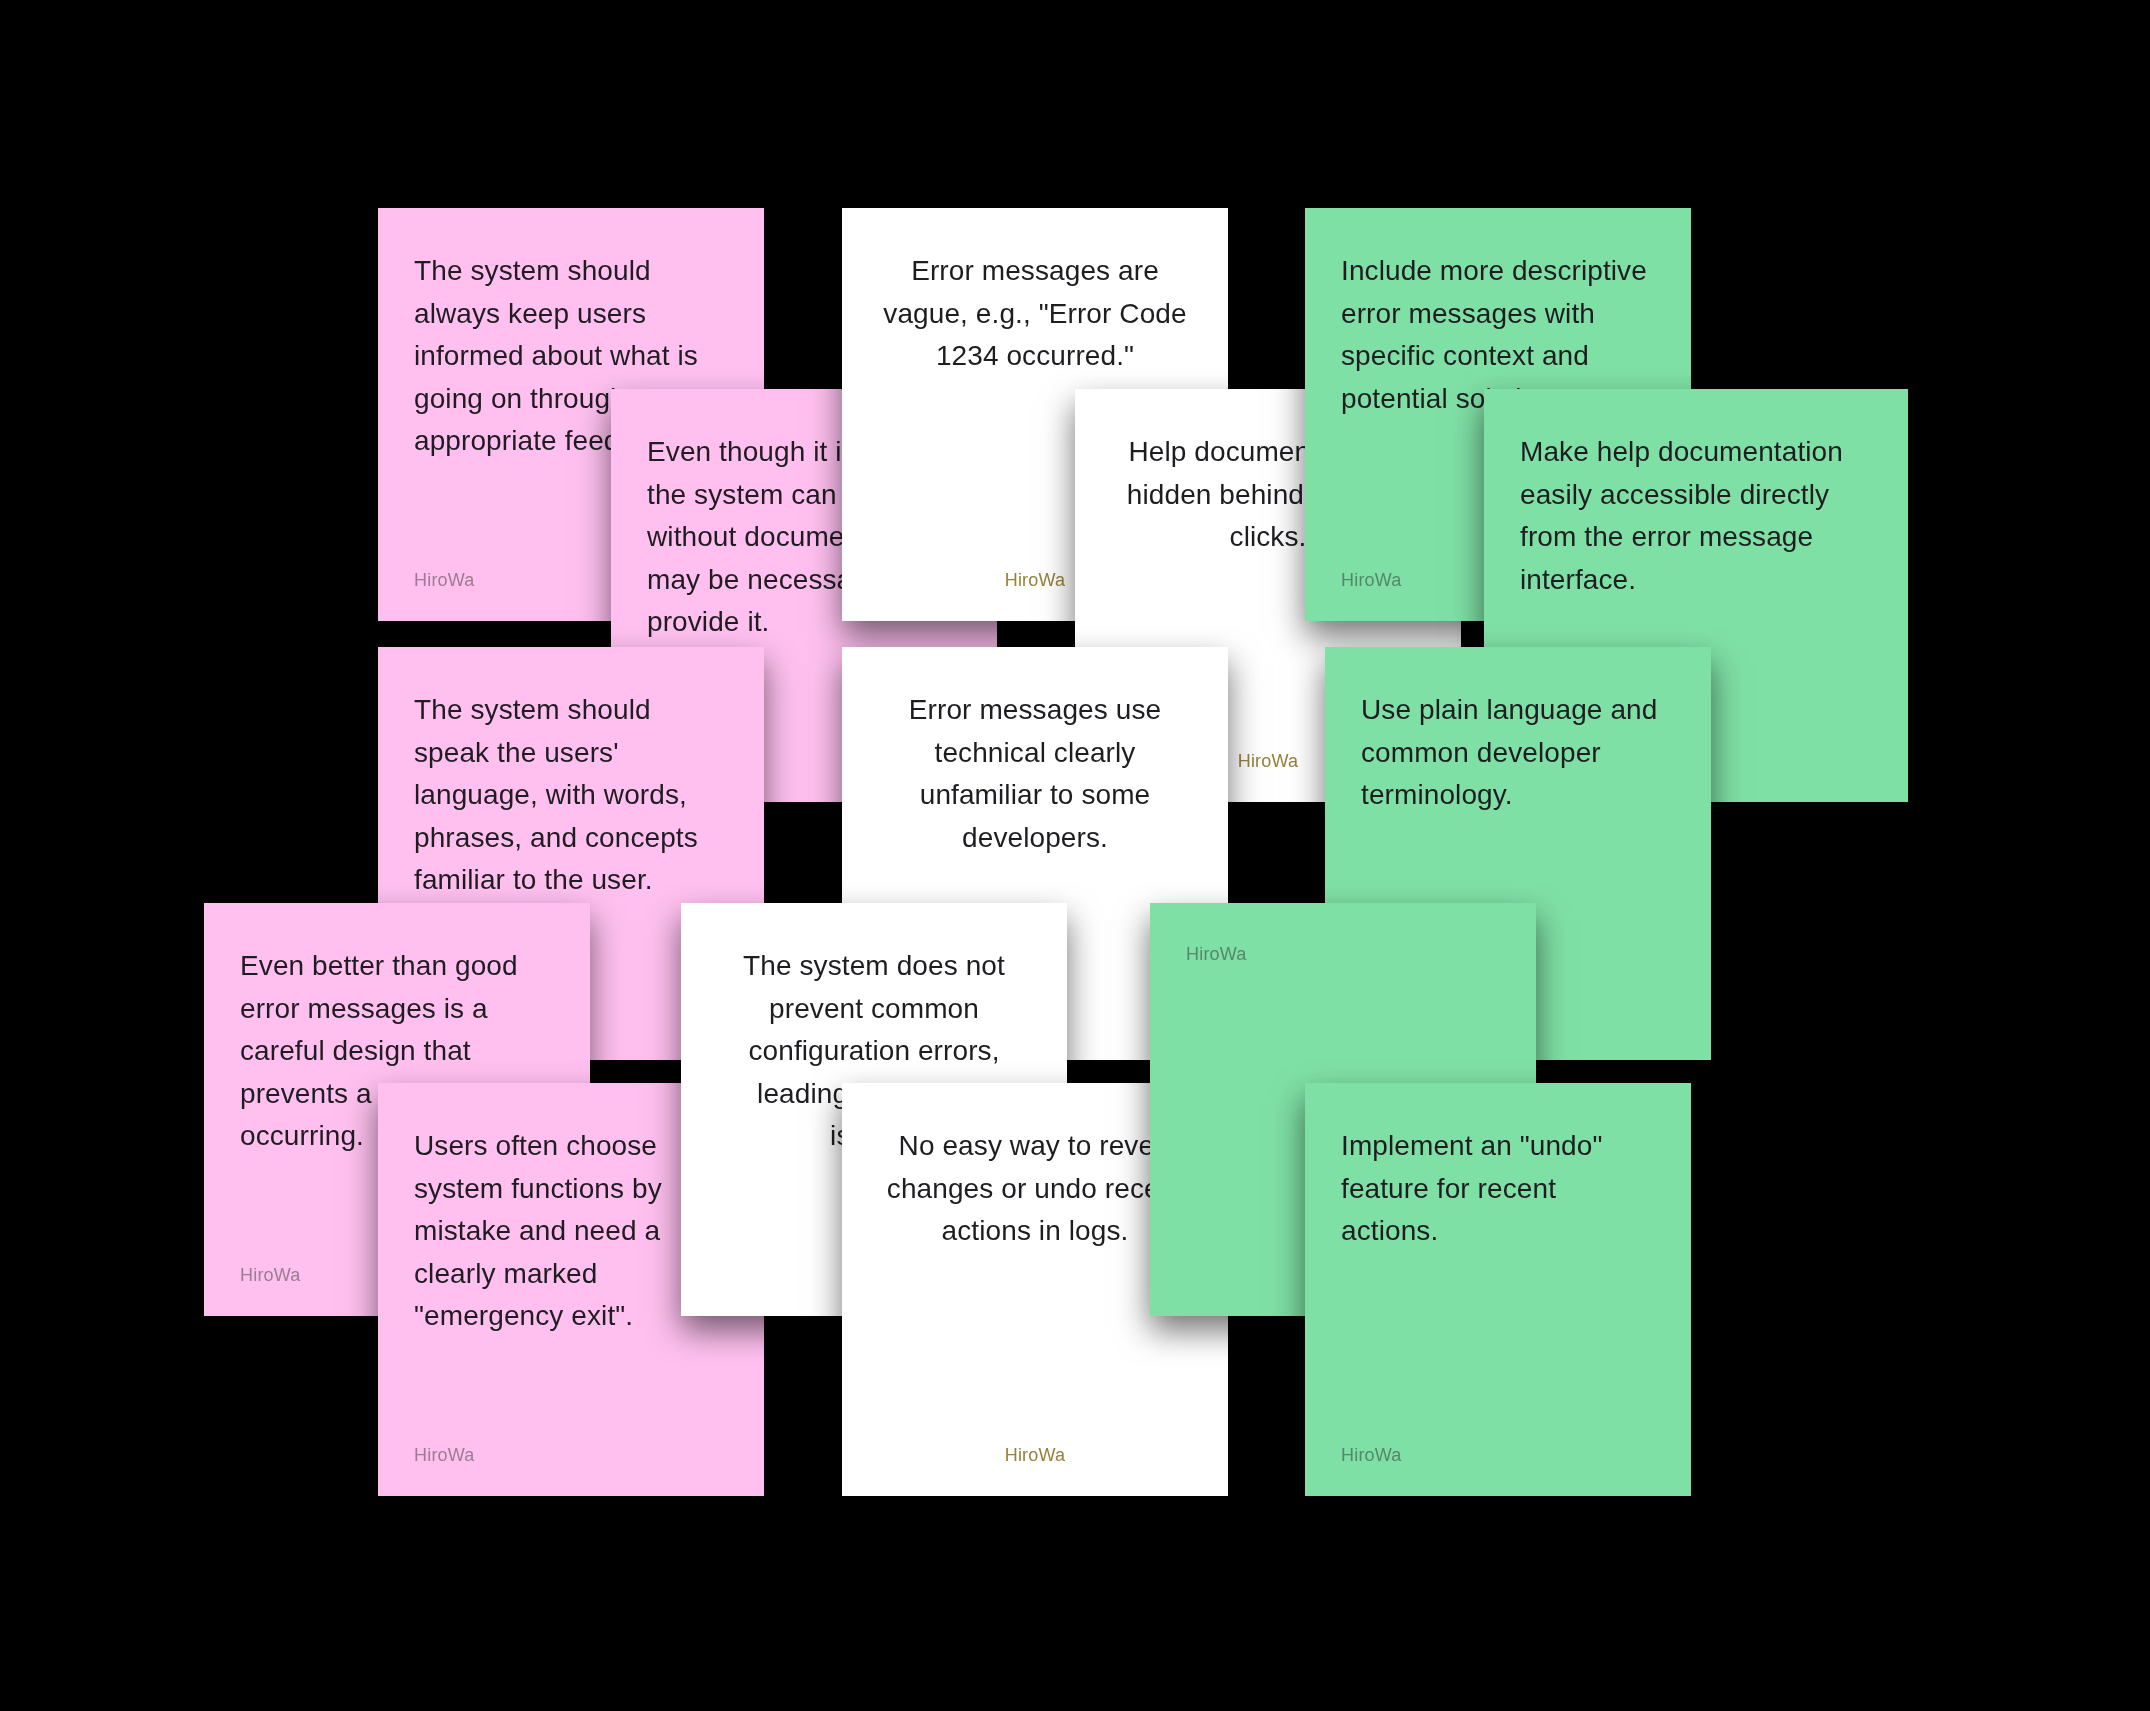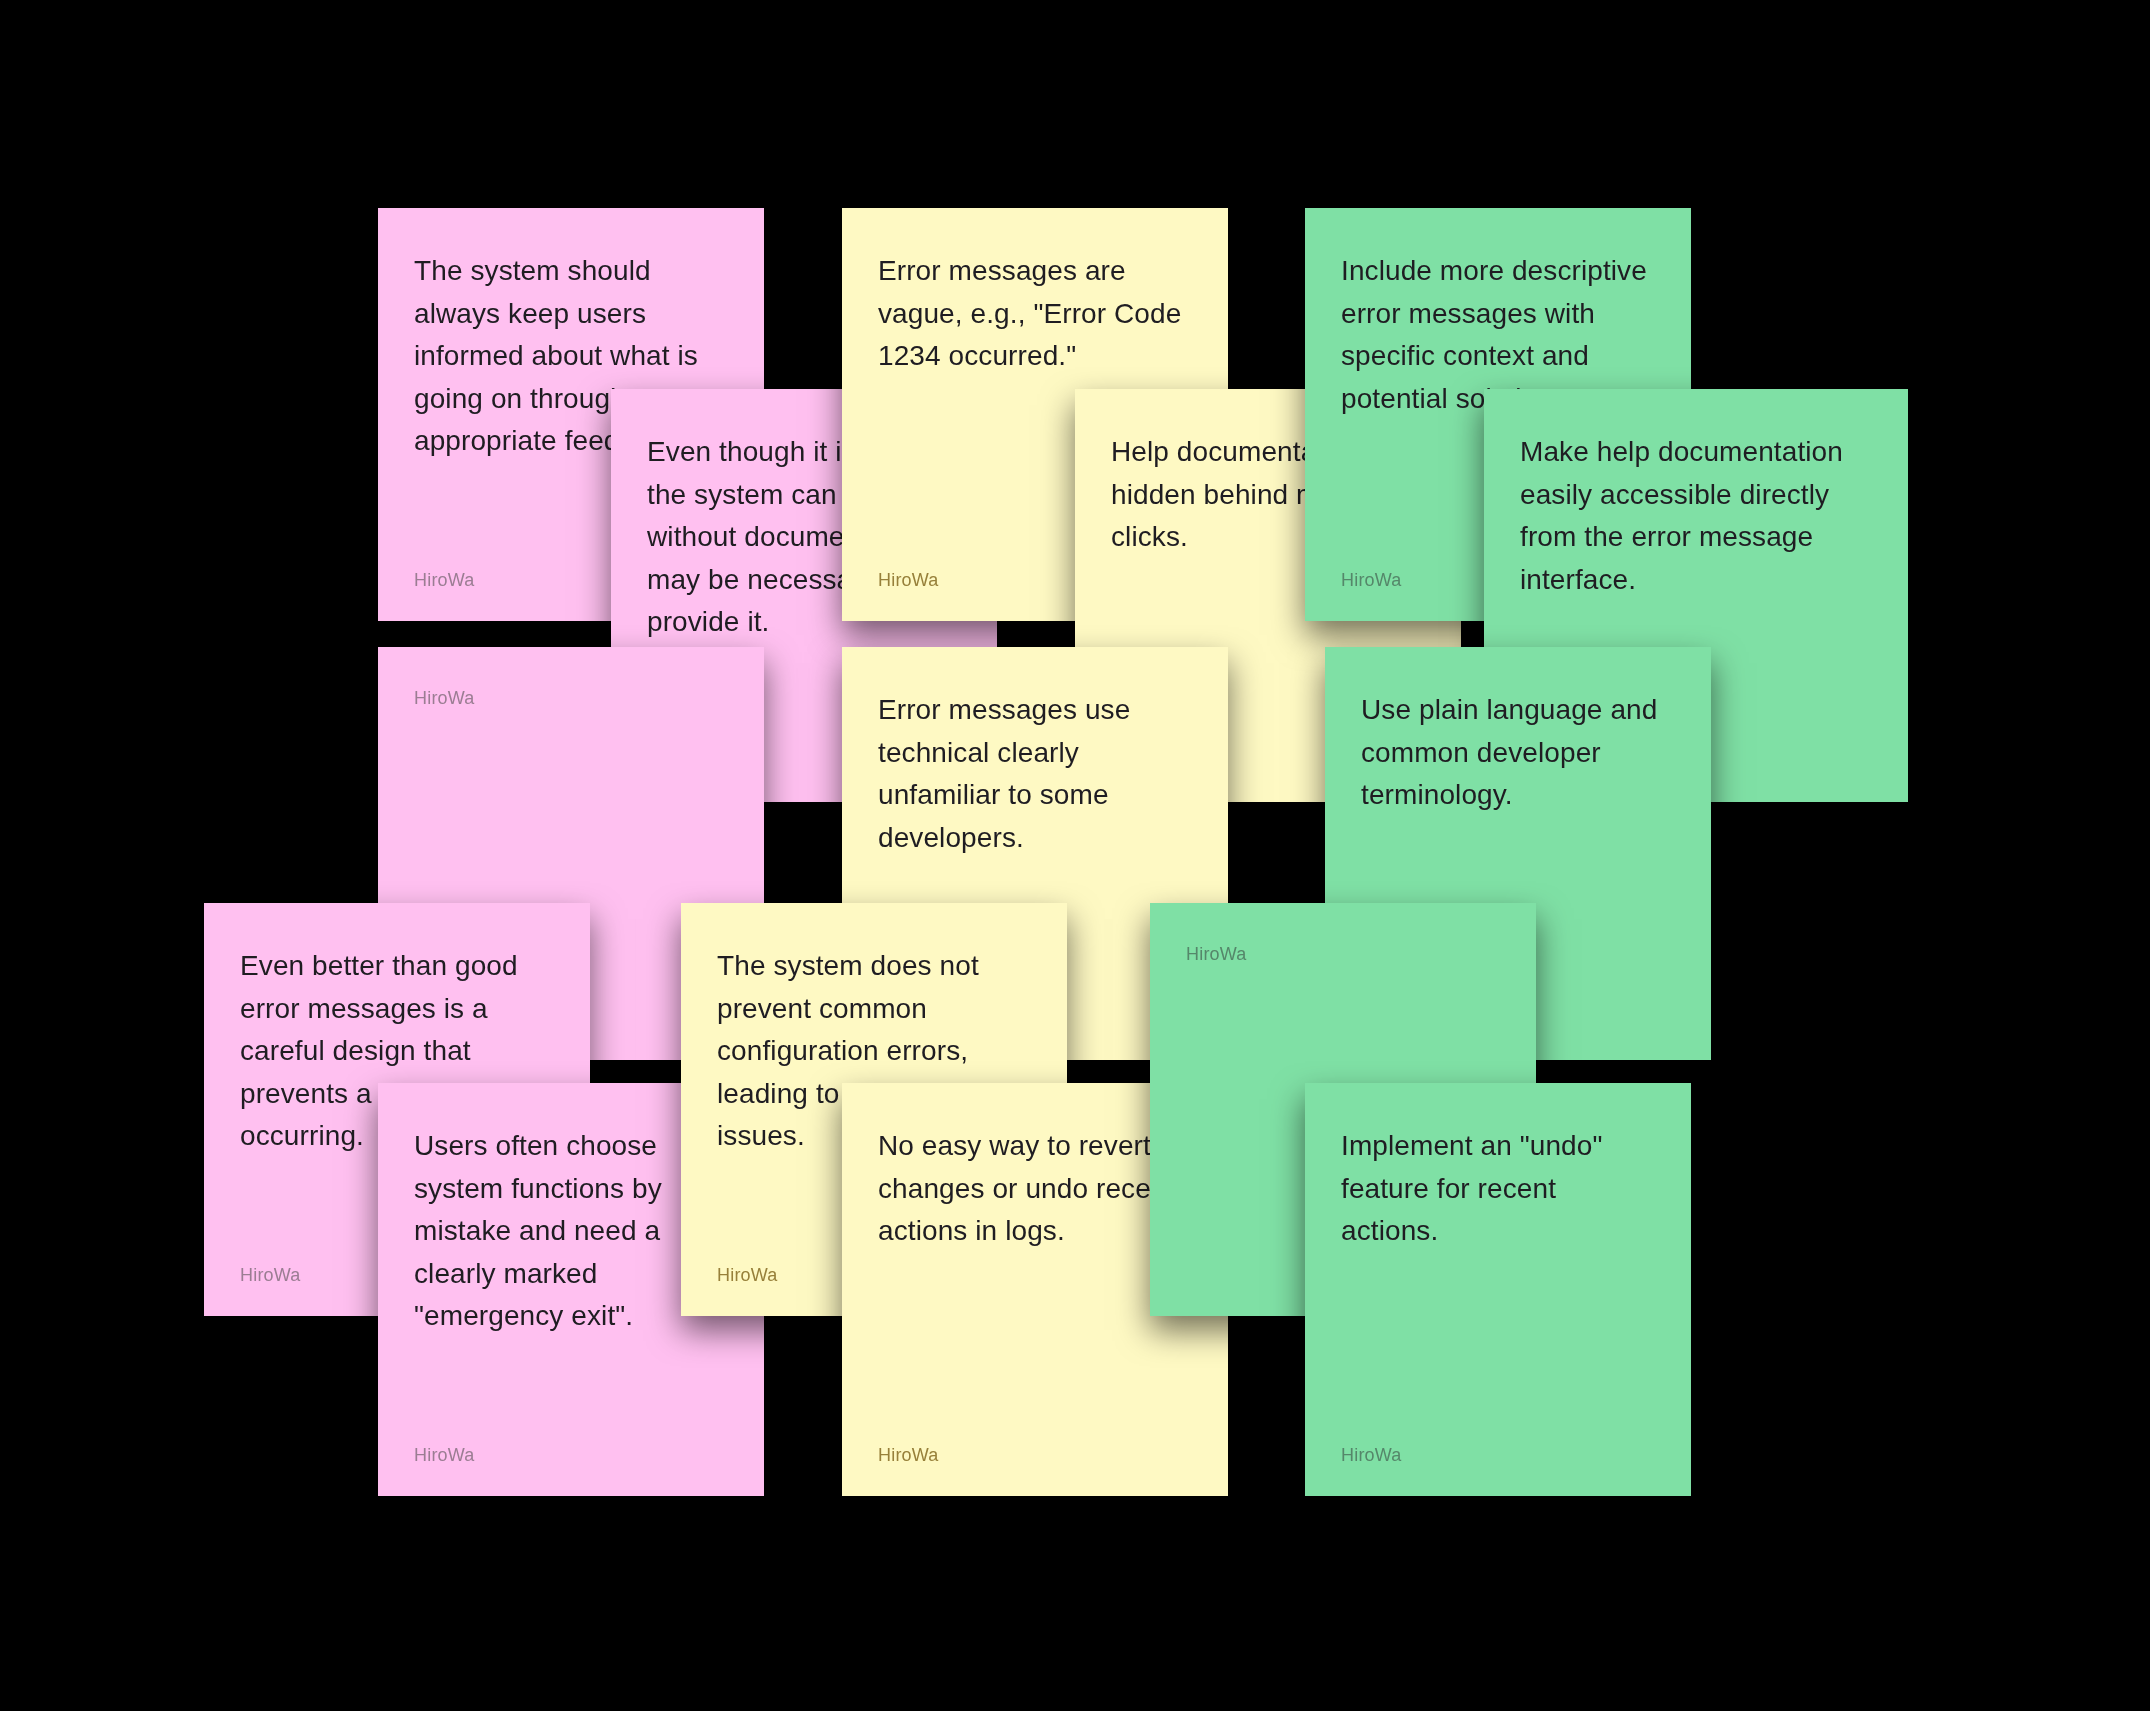--- a/index.html
+++ b/index.html
@@ -39,21 +39,21 @@
     word-break: normal;
     overflow: hidden;
   }
   .note .note-author {
     font-size: 18px;
     line-height: 1;
     letter-spacing: 0.2px;
   }
   .note.pink { background: #FFC0F0; }
   .note.pink .note-author { color: #9b7d93; }
-  .note.yellow { background: #fef9c3; }
+  .note.yellow { background: #ffffff; text-align: center; }
   .note.yellow .note-author { color: #97803a; }
   .note.green { background: #7FE0A5; }
   .note.green .note-author { color: #55876a; }
 </style>
 </head>
 <body>
 
 <div id="board">
     <div class="note pink" style="left: 378px; top: 208px; width: 386px; height: 413px; z-index: 3;">
       <div class="note-text">The system should always keep users informed about what is going on through appropriate feedback.</div>
@@ -73,20 +73,21 @@
     </div>
     <div class="note green" style="left: 1305px; top: 208px; width: 386px; height: 413px; z-index: 7;">
       <div class="note-text">Include more descriptive error messages with specific context and potential solutions.</div>
       <div class="note-author">HiroWa</div>
     </div>
     <div class="note green" style="left: 1484px; top: 389px; width: 424px; height: 413px; z-index: 8;">
       <div class="note-text">Make help documentation easily accessible directly from the error message interface.</div>
       <div class="note-author">HiroWa</div>
     </div>
     <div class="note pink" style="left: 378px; top: 647px; width: 386px; height: 413px; z-index: 9;">
+      <div class="note-text">The system should speak the users' language, with words, phrases, and concepts familiar to the user.</div>
       <div class="note-author">HiroWa</div>
     </div>
     <div class="note yellow" style="left: 842px; top: 647px; width: 386px; height: 413px; z-index: 10;">
       <div class="note-text">Error messages use technical clearly unfamiliar to some developers.</div>
       <div class="note-author">HiroWa</div>
     </div>
     <div class="note green" style="left: 1325px; top: 647px; width: 386px; height: 413px; z-index: 11;">
       <div class="note-text">Use plain language and common developer terminology.</div>
       <div class="note-author">HiroWa</div>
     </div>

